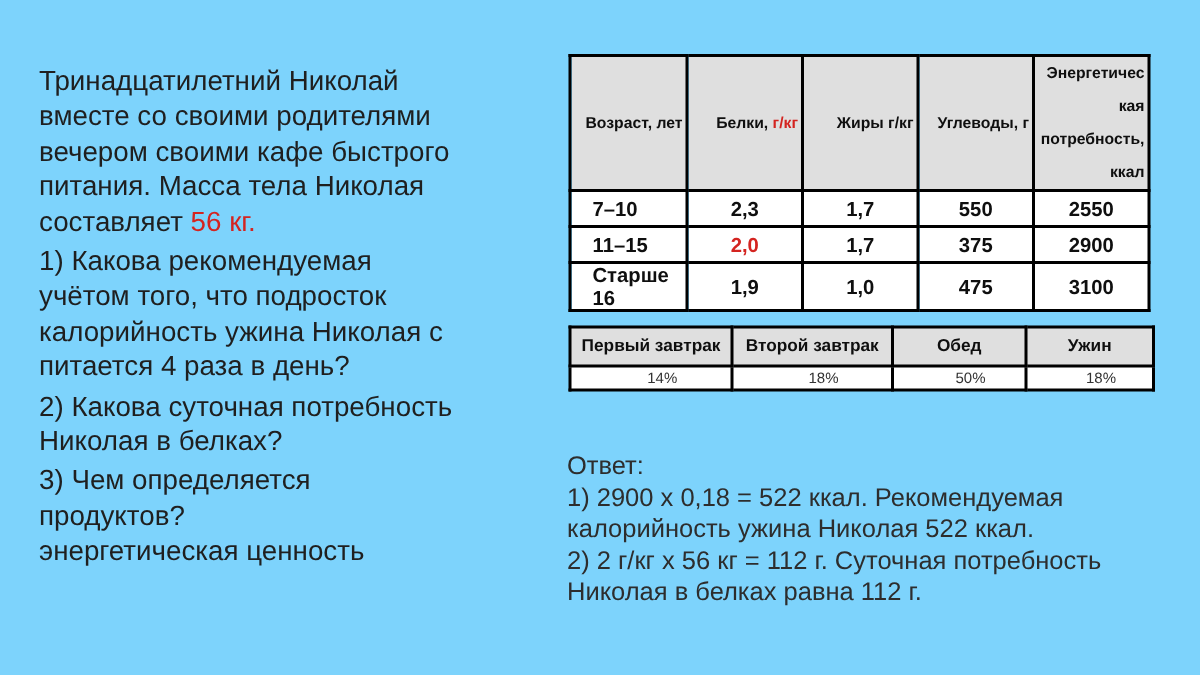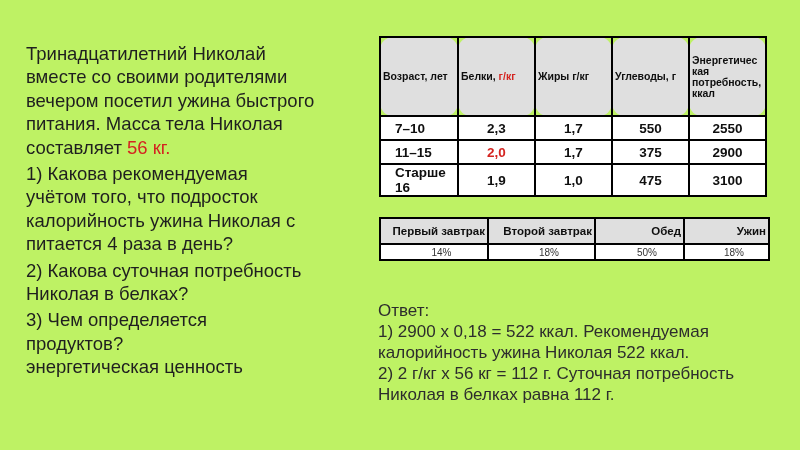--- a/index.html
+++ b/index.html
@@ -2,75 +2,75 @@
 <html lang="ru" style="--red: #d42420; --hdr: #dfdfdf; --border: #000000;"><head>
 <meta charset="utf-8">
 <style>
   :root{
     --red:#d42420;
     --border:#000000;
     --hdr:#dfdfdf;
   }
   html,body{margin:0;padding:0;background:#ffffff;}
   .slide{
-    position:relative;width:800px;height:450px;background:#bef264;
+    position:relative;width:800px;height:450px;background:#7dd3fc;
     overflow:hidden;font-family:"Liberation Sans",sans-serif;
   }
   
   .problem{
     position:absolute;left:26px;top:42px;width:340px;
     font-size:18.5px;line-height:23.4px;color:#1f1f1f;
   }
   .para{margin:0 0 3px 0;}
   .red{color:var(--red);}
   
   .ntable{
     position:absolute;left:379px;top:36px;width:386px;
     border-collapse:collapse;table-layout:fixed;color:#0f0f0f;
   }
   .ntable th,.ntable td{border:2px solid var(--border);overflow:hidden;}
   .ntable th{
     background:var(--hdr);font-size:10.5px;font-weight:bold;height:77px;
-    text-align:left;vertical-align:middle;white-space:pre-line;
-    line-height:11px;padding:0 2px;border-radius:13px;
+    text-align:right;vertical-align:middle;white-space:pre-line;
+    line-height:22px;padding:0 2px;
   }
   .ntable td{
     font-size:13.5px;font-weight:bold;height:22px;
     text-align:center;vertical-align:middle;padding:0 3px;background:#fff;
   }
   .ntable td.left{text-align:left;padding-left:14px;}
   
   .mtable{
     position:absolute;left:379px;top:217px;width:389px;
     border-collapse:collapse;table-layout:fixed;color:#0f0f0f;
   }
   .mtable th{
     background:var(--hdr);border:2px solid var(--border);
     font-size:11.5px;font-weight:bold;height:24px;
-    text-align:right;vertical-align:middle;padding:0 2px;
+    text-align:center;vertical-align:middle;padding:0 2px;
   }
   .mtable td{
     border:2px solid var(--border);font-size:10px;font-weight:normal;
     height:12px;text-align:center;vertical-align:middle;color:#333;background:#fff;padding-left:16px;
   }
   
   .answer{
     position:absolute;left:378px;top:300px;width:420px;
     font-size:17px;line-height:21px;color:#2d2d2d;
   }
 </style>
 </head>
 <body>
 
 <div class="slide">
   <div class="problem" id="problem">
       <div class="para">
         <div><span>Тринадцатилетний Николай</span></div>
         <div><span>вместе со своими родителями</span></div>
-        <div><span>вечером посетил ужина быстрого</span></div>
+        <div><span>вечером своими кафе быстрого</span></div>
         <div><span>питания. Масса тела Николая</span></div>
         <div><span>составляет </span><span class="red">56 кг.</span></div>
       </div>
       <div class="para">
         <div><span>1) Какова рекомендуемая</span></div>
         <div><span>учётом того, что подросток</span></div>
         <div><span>калорийность ужина Николая с</span></div>
         <div><span>питается 4 раза в день?</span></div>
       </div>
       <div class="para">

